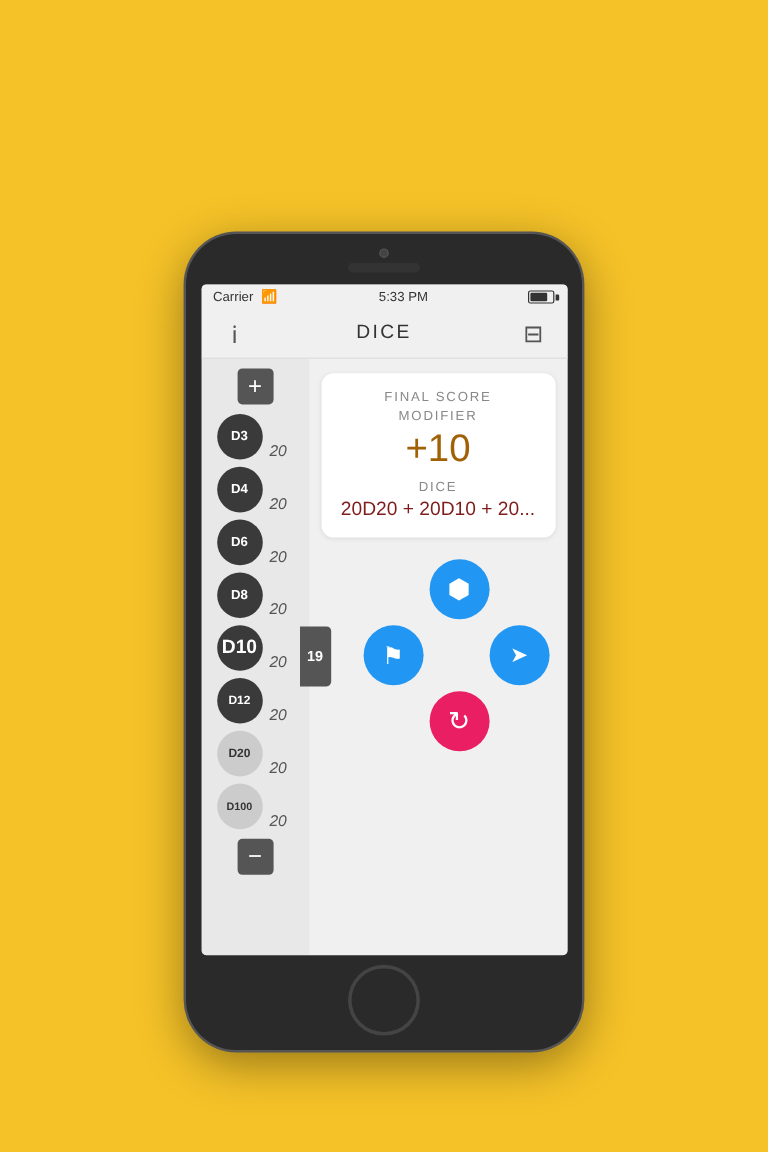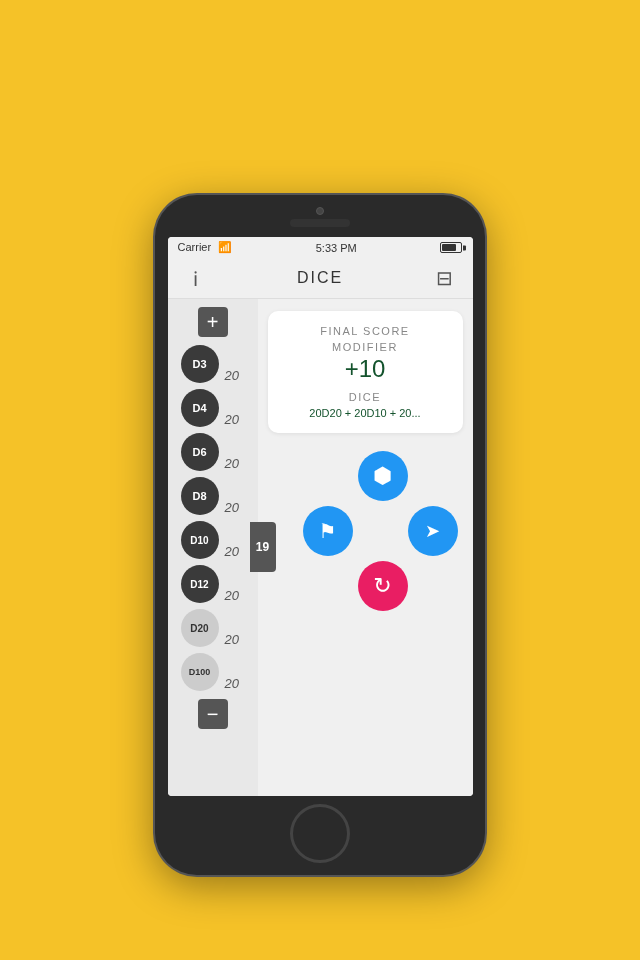--- a/index.html
+++ b/index.html
@@ -283,36 +283,36 @@
     }
 
     .modifier-label {
       font-size: 11px;
       letter-spacing: 1.5px;
       color: #888;
       margin-bottom: 2px;
     }
 
     .modifier-value {
-      font-size: 24px;
+      font-size: 32px;
       font-weight: 300;
-      color: #14532d;
+      color: #a16207;
       margin-bottom: 8px;
     }
 
     .dice-label {
       font-size: 11px;
       letter-spacing: 1.5px;
       color: #888;
       margin-bottom: 4px;
     }
 
     .dice-formula {
-      font-size: 11px;
-      color: #14532d;
+      font-size: 16px;
+      color: #7f1d1d;
     }
 
     .phone-bottom {
       width: 60px;
       height: 60px;
       border-radius: 50%;
       border: 3px solid #444;
       margin-top: 8px;
     }
   </style>
@@ -382,21 +382,21 @@
           </div>
 
           <div class="dice-row">
             <div class="dice-badge">
               <span>D8</span>
             </div>
             <span class="dice-count">20</span>
           </div>
 
           <div class="dice-row">
-            <div class="dice-badge" style="font-size:10px;">
+            <div class="dice-badge" style="font-size:16px;">
               <span>D10</span>
             </div>
             <span class="dice-count">20</span>
           </div>
 
           <div class="dice-row">
             <div class="dice-badge" style="font-size:10px;">
               <span>D12</span>
             </div>
             <span class="dice-count">20</span>

